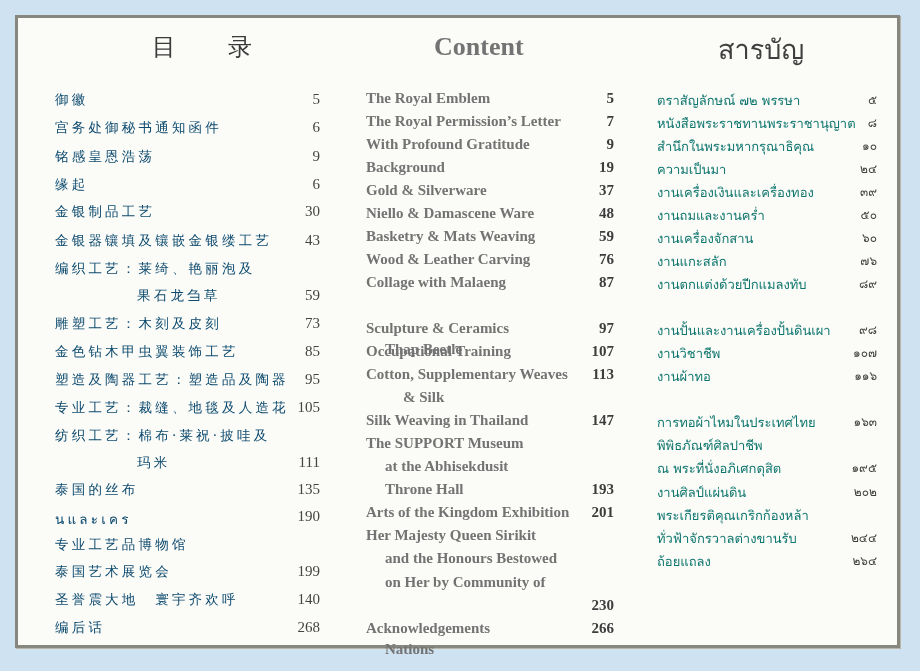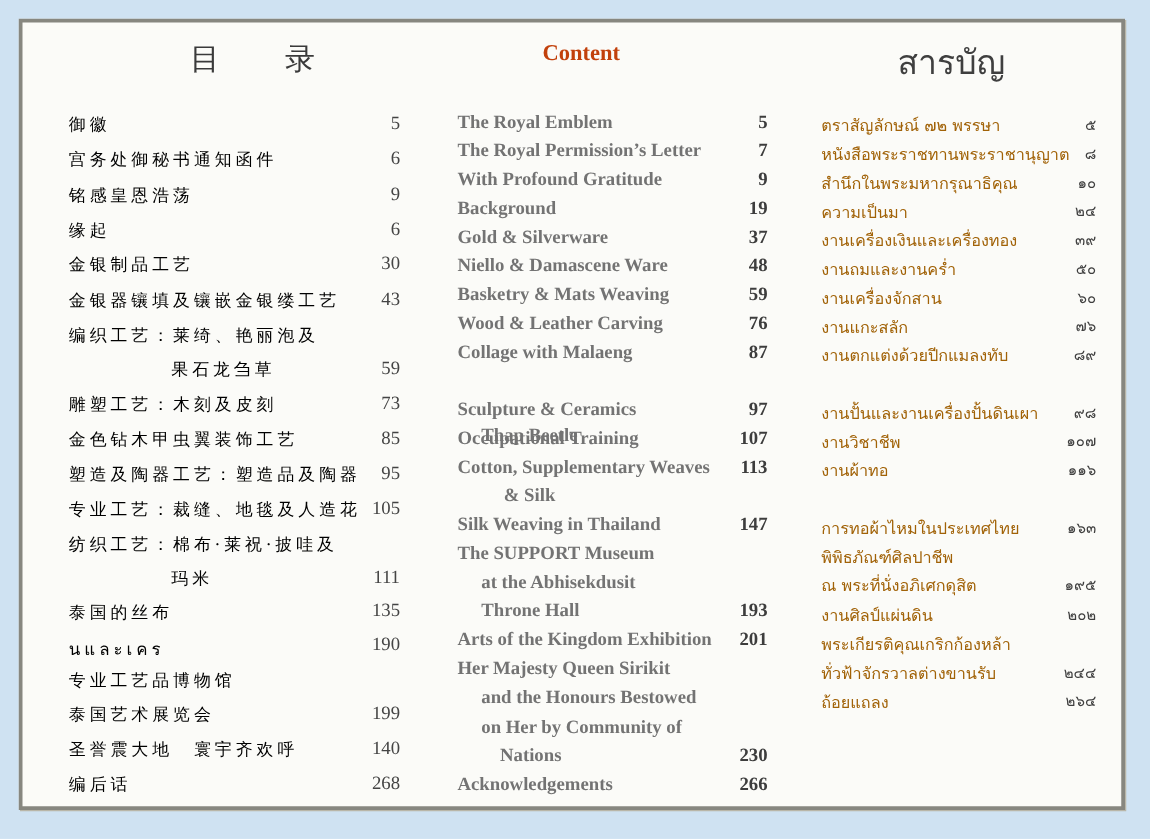--- a/index.html
+++ b/index.html
@@ -23,55 +23,55 @@
     white-space: nowrap;
   }
   .title-zh {
     left: 152px; top: 31px;
     font-family: "DejaVu Sans", sans-serif;
     font-size: 24px; letter-spacing: 52px;
   }
   .title-en {
     left: 434px; top: 32px;
     font-family: "Liberation Serif", serif;
-    font-size: 18px; font-weight: bold; color: #c2410c;
+    font-size: 26px; font-weight: bold; color: #737373;
   }
   .title-th {
     left: 718px; top: 28px;
     font-family: "DejaVu Sans", sans-serif;
     font-size: 27px; color: #3f3f3f;
   }
   .entry {
     position: absolute;
     white-space: nowrap;
     color: #3b3b3b;
   }
   .entry .label { position: absolute; left: 0; top: 0; }
   .entry .page  { position: absolute; top: 0; text-align: right; }
 
   .zh .label {
     font-family: "DejaVu Serif", serif;
-    font-size: 13.5px; letter-spacing: 3.2px; color: #000000; text-align: center;
+    font-size: 13.5px; letter-spacing: 3.2px; color: #0c4a6e; text-align: center;
   }
   .zh .page {
     font-family: "Liberation Serif", serif;
     font-size: 15px; color: #444; left: 220px; width: 45px;
   }
   .en .label {
     font-family: "Liberation Serif", serif;
     font-size: 15px; font-weight: bold; color: #737373;
   }
   .en .page {
     font-family: "Liberation Serif", serif;
     font-size: 15px; font-weight: bold; color: #3d3d3d;
     left: 200px; width: 48px;
   }
   .th .label {
     font-family: "DejaVu Sans", sans-serif;
-    font-size: 13px; color: #a16207;
+    font-size: 13px; color: #0f766e;
   }
   .th .page {
     font-family: "DejaVu Sans", sans-serif;
     font-size: 12px; color: #3f3f3f;
     left: 170px; width: 50px;
   }
 </style>
 </head>
 <body>
 
@@ -247,21 +247,21 @@
     </div>
   <div class="entry en" style="left:366px;top:550px;">
       <span class="label" style="left:19px;">and the Honours Bestowed</span>
       <span class="page"></span>
     </div>
   <div class="entry en" style="left:366px;top:574px;">
       <span class="label" style="left:19px;">on Her by Community of</span>
       <span class="page"></span>
     </div>
   <div class="entry en" style="left:366px;top:597px;">
-      <span class="label" style="left:34px;">Nations</span>
+      <span class="label" style="left:19px;margin-top:44px;">Nations</span>
       <span class="page">230</span>
     </div>
   <div class="entry en" style="left:366px;top:620px;">
       <span class="label">Acknowledgements</span>
       <span class="page">266</span>
     </div>
 </div>
 
 <div>
   <div class="entry th" style="left:657px;top:90px;">

